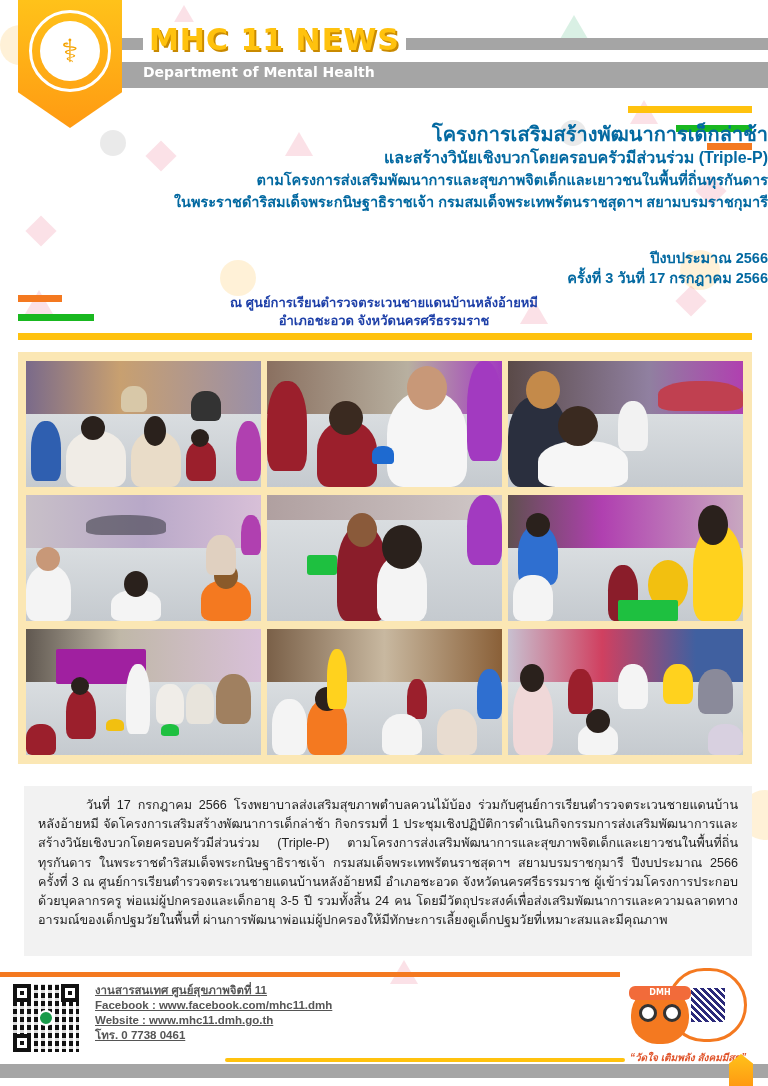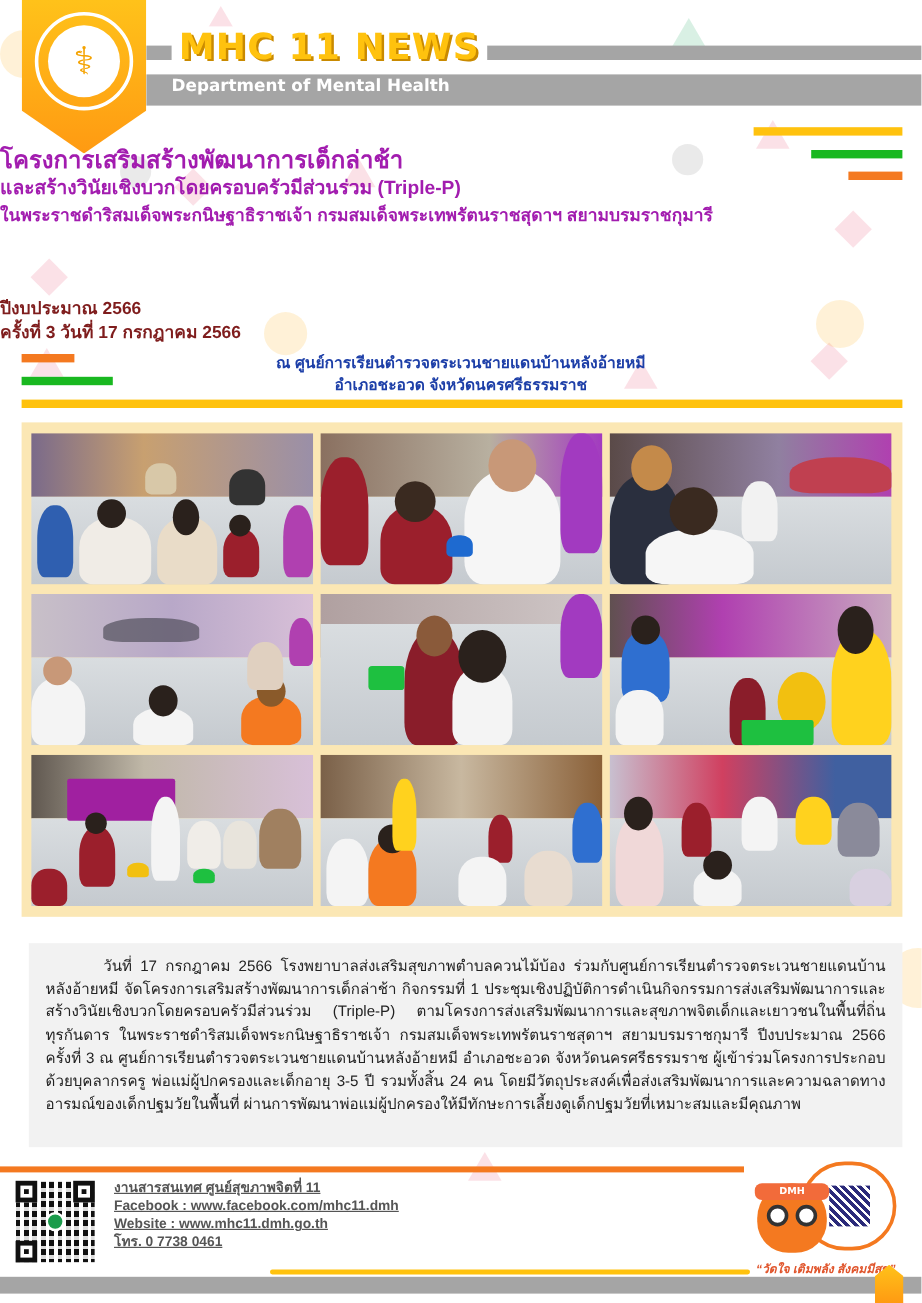--- a/index.html
+++ b/index.html
@@ -17,25 +17,25 @@
   .badge-ring { position: absolute; left: 11px; top: 10px; width: 82px; height: 82px; border-radius: 50%; border: 3px solid #fff; display: flex; align-items: center; justify-content: center; }
   .badge-inner { width: 60px; height: 60px; border-radius: 50%; background: #fff; display: flex; align-items: center; justify-content: center; color: #f5a300; font-size: 32px; font-weight: bold; }
   .bar-top { position: absolute; left: 122px; right: 0; top: 38px; height: 12px; background: #a5a5a5; }
   .bar-mid { position: absolute; left: 122px; right: 0; top: 62px; height: 26px; background: #a5a5a5; }
   .title-main { position: absolute; left: 143px; top: 22px; font-family: "DejaVu Sans", sans-serif; font-weight: bold; font-size: 30px; color: #ffc20e; letter-spacing: 1px; text-shadow: 2px 2px 0 #c98a00; background: #fff; padding: 0 6px; }
   .title-sub { position: absolute; left: 143px; top: 64px; font-family: "DejaVu Sans", sans-serif; font-weight: bold; font-size: 14px; color: #ffffff; }
 
   .accent { position: absolute; height: 7px; }
 
   
-  .headline { position: absolute; left: 0; right: 0; top: 122px; text-align: left; font-family: "Liberation Sans", sans-serif; font-weight: bold; color: #a21caf; }
+  .headline { position: absolute; left: 0; right: 0; top: 122px; text-align: right; font-family: "Liberation Sans", sans-serif; font-weight: bold; color: #0369a1; }
   .headline .l1 { font-size: 20px; line-height: 24px; }
   .headline .l2 { font-size: 16px; line-height: 23px; }
   .headline .l4 { font-size: 14.5px; line-height: 22px; }
-  .meta { position: absolute; left: 0; right: 0; top: 248px; text-align: left; font-family: "Liberation Sans", sans-serif; font-weight: bold; color: #7f1d1d; font-size: 14.5px; line-height: 20px; }
+  .meta { position: absolute; left: 0; right: 0; top: 248px; text-align: right; font-family: "Liberation Sans", sans-serif; font-weight: bold; color: #0369a1; font-size: 14.5px; line-height: 20px; }
   .venue { position: absolute; left: 0; right: 0; top: 294px; text-align: center; font-family: "Liberation Sans", sans-serif; font-weight: bold; color: #1d3fa8; font-size: 13px; line-height: 18px; }
 
   
   .gallery { position: absolute; left: 18px; top: 352px; width: 734px; height: 412px; background: #fbe7b4; padding: 9px 8px 7px 8px; display: grid; grid-template-columns: 235px 235px 235px; grid-template-rows: 126px 126px 126px; column-gap: 6px; row-gap: 8px; }
   .photo { position: relative; overflow: hidden; }
   .photo .floor { position: absolute; left: 0; right: 0; bottom: 0; height: 58%; background: linear-gradient(#d9dde0, #c5cacf); }
   .photo .wall { position: absolute; left: 0; right: 0; top: 0; height: 42%; }
   .fig { position: absolute; border-radius: 45% 45% 20% 20%; }
   .head { position: absolute; border-radius: 50%; background: #2a211c; }
 
@@ -101,20 +101,21 @@
 <div class="accent" style="left:676px;top:125px;width:76px;background:#19b820;"></div>
 <div class="accent" style="left:707px;top:143px;width:45px;background:#f47920;"></div>
 
 <div class="accent" style="left:18px;top:295px;width:44px;background:#f47920;"></div>
 <div class="accent" style="left:18px;top:314px;width:76px;background:#19b820;"></div>
 <div class="accent" style="left:18px;top:333px;width:734px;background:#ffc20e;"></div>
 
 <div class="headline">
   <div class="l1">โครงการเสริมสร้างพัฒนาการเด็กล่าช้า</div>
   <div class="l2">และสร้างวินัยเชิงบวกโดยครอบครัวมีส่วนร่วม (Triple-P)</div>
+  <div class="l4">ตามโครงการส่งเสริมพัฒนาการและสุขภาพจิตเด็กและเยาวชนในพื้นที่ถิ่นทุรกันดาร</div>
   <div class="l4">ในพระราชดำริสมเด็จพระกนิษฐาธิราชเจ้า กรมสมเด็จพระเทพรัตนราชสุดาฯ สยามบรมราชกุมารี</div>
 </div>
 
 <div class="meta">
   <div>ปีงบประมาณ 2566</div>
   <div>ครั้งที่ 3 วันที่ 17 กรกฎาคม 2566</div>
 </div>
 
 <div class="venue">
   <div>ณ ศูนย์การเรียนตำรวจตระเวนชายแดนบ้านหลังอ้ายหมี</div>

